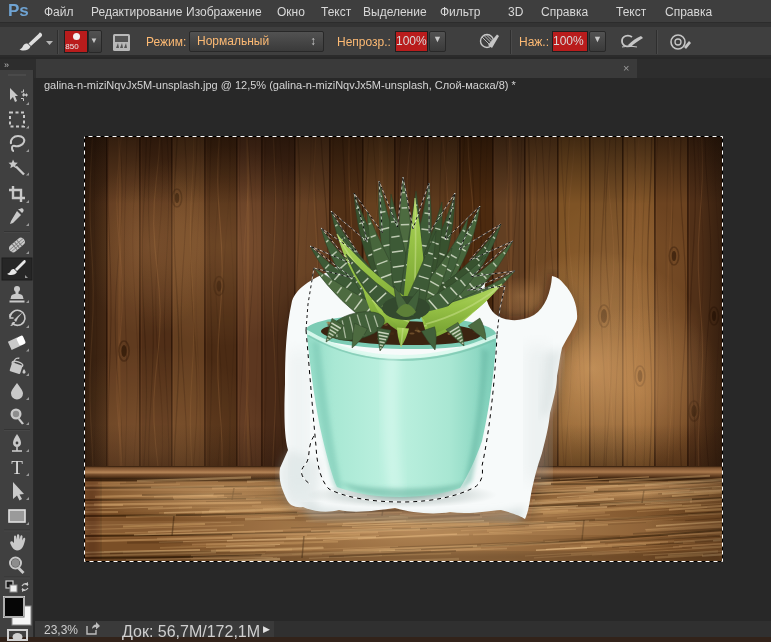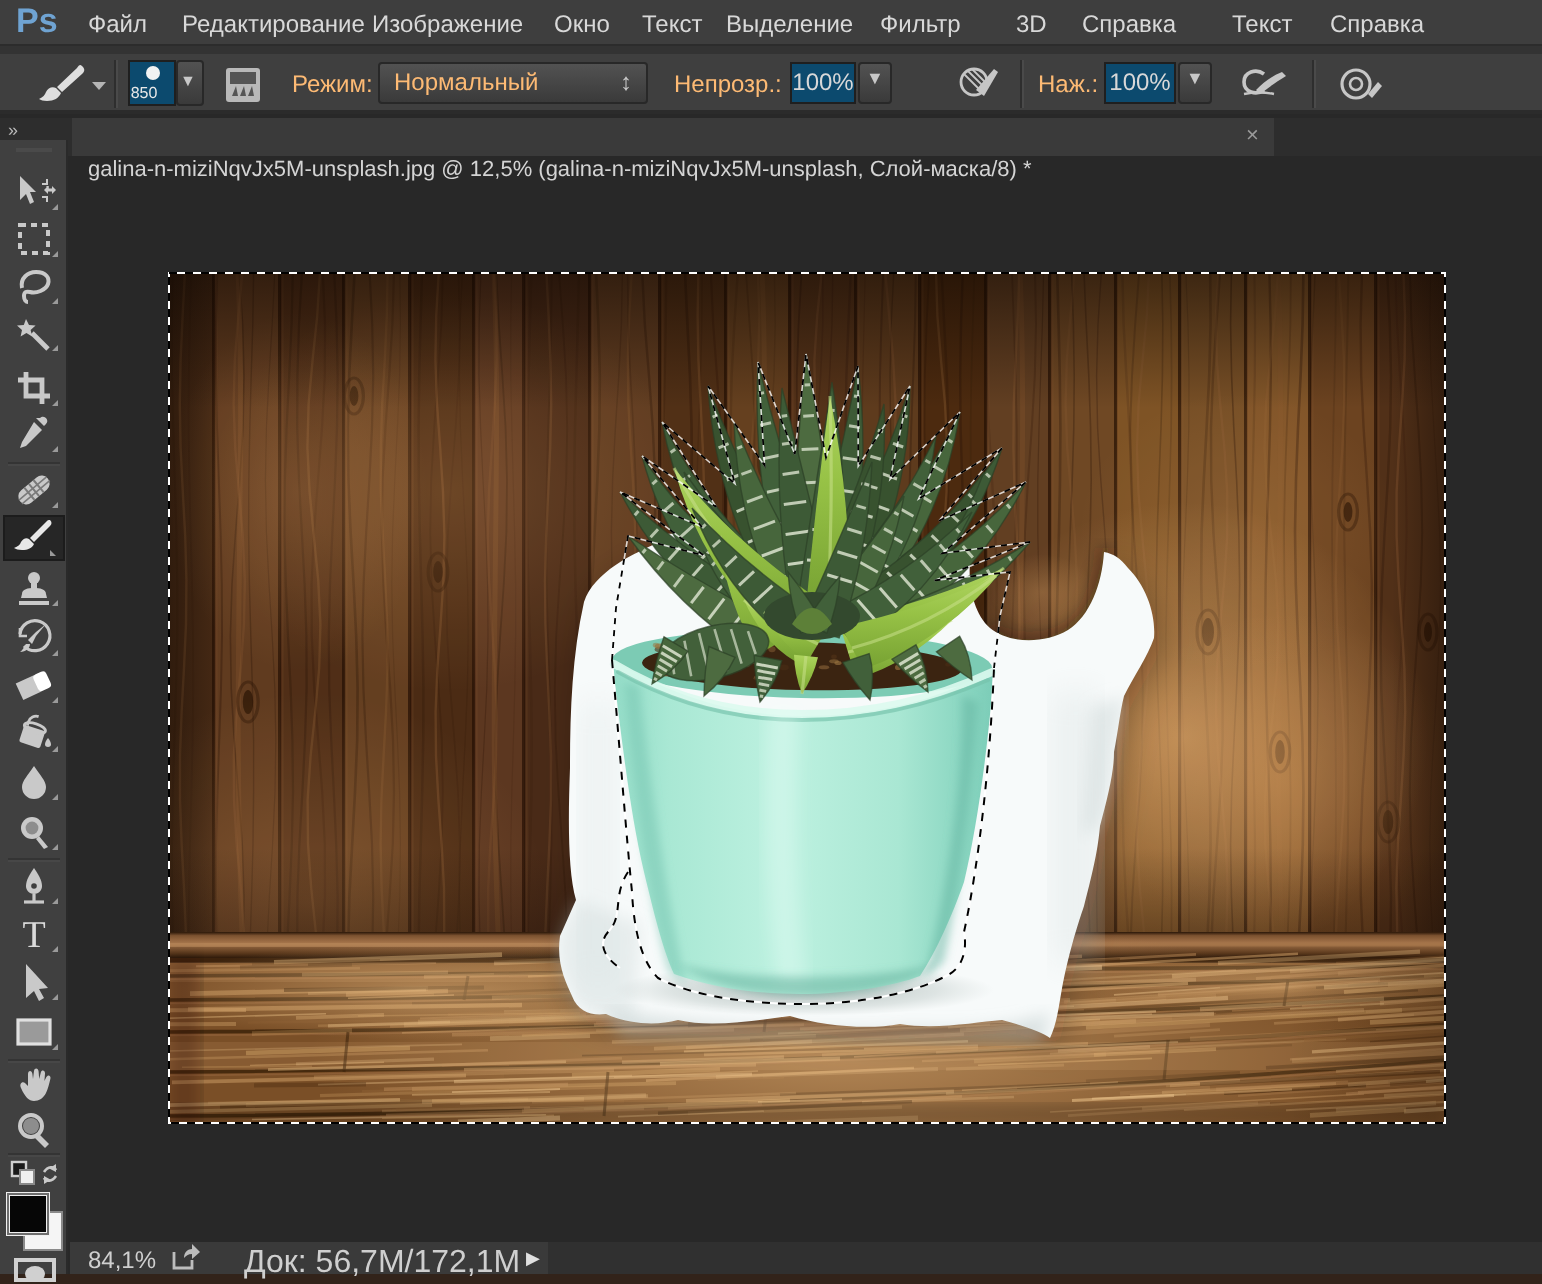--- a/index.html
+++ b/index.html
@@ -10,21 +10,21 @@
 #tab{left:36px;top:59px;width:601px;height:19px;background:#3a3a3a;}
 #tabtext{left:44px;top:62px;font-size:11px;color:#d4d4d4;white-space:nowrap;margin-top:17px;}
 #tabx{left:623px;top:62px;font-size:11px;color:#9a9a9a;}
 #toolbox{left:0;top:70px;width:34px;height:567px;background:#404040;border-right:1px solid #2a2a2a;box-sizing:border-box;}
 #statusbar{left:35px;top:621px;width:736px;height:16px;background:#303030;}
 #statusleft{left:35px;top:621px;width:239px;height:16px;background:#3a3a3a;}
 #bottomstrip{left:0;top:637px;width:771px;height:5px;background:#32231a;}
 .mi{position:absolute;top:5px;font-size:12px;color:#d8d8d8;white-space:nowrap;}
 .ot{position:absolute;font-size:12px;color:#fdba74;white-space:nowrap;}
 #pslogo{left:8px;top:1px;font-size:17px;font-weight:bold;color:#6fa3d2;letter-spacing:0px;}
-.darkbox{position:absolute;background:#0c4a6e;border:1px solid #1f1f1f;box-sizing:border-box;color:#d8d8d8;font-size:12px;text-align:center;}
+.darkbox{position:absolute;background:#b91c1c;border:1px solid #1f1f1f;box-sizing:border-box;color:#d8d8d8;font-size:12px;}
 .dropbtn{position:absolute;background:linear-gradient(#525252,#3a3a3a);border:1px solid #282828;box-sizing:border-box;border-radius:2px;}
 .sep{position:absolute;top:30px;width:1px;height:24px;background:#2e2e2e;border-right:1px solid #4a4a4a;}
 #stattext1{left:44px;top:623px;font-size:12px;color:#cfcfcf;}
 #stattext2{left:122px;top:623px;font-size:16px;color:#cfcfcf;}
 </style></head>
 <body>
 <div class="abs" id="menubar"></div>
 <div class="abs" id="groove"></div>
 <div class="abs" id="optbar"></div>
 <div class="abs" id="tabrow"></div>
@@ -63,21 +63,21 @@
 <div class="sep" style="left:57px;"></div>
 <div class="sep" style="left:510px;"></div>
 <div class="sep" style="left:656px;"></div>
 
 <div class="darkbox" style="left:64px;top:30px;width:24px;height:23px;"></div>
 <div class="abs" style="left:73px;top:33px;width:7px;height:7px;border-radius:50%;background:#f2f2f2;"></div>
 <div class="abs" style="left:64px;top:42px;width:16px;text-align:center;font-size:8px;color:#e8e8e8;">850</div>
 <div class="dropbtn" style="left:88px;top:30px;width:14px;height:23px;"></div>
 <div class="ot" style="left:90px;top:36px;font-size:8px;color:#c8c8c8;">▼</div>
 
-<div class="abs" id="stattext1">84,1%</div>
+<div class="abs" id="stattext1">23,3%</div>
 <div class="abs" id="stattext2">Док: 56,7M/172,1M</div>
 <div class="abs" style="left:263px;top:624px;font-size:9px;color:#e0e0e0;">▶</div>
 <svg class="abs" style="left:0;top:0" width="771" height="642" viewBox="0 0 771 642">
 <text x="4" y="68" font-size="9" fill="#bbb" font-family="Liberation Sans">»</text>
 <rect x="8" y="74" width="18" height="2" fill="#4a4a4a"></rect>
 <rect x="2" y="258" width="30" height="22" fill="#262626" stroke="#1c1c1c" stroke-width="1"></rect>
 <g transform="translate(17,96)">
       <path d="M-7,-8 L-7,4 L-4,1 L-2,6 L0,5 L-2,0 L1,0 Z" fill="#c9c9c9"></path>
       <path d="M5,-1 l2,-2 l0,1.2 l2,0 l0,-1.2 l2,2 l-2,2 l0,-1.2 l-2,0 l0,1.2 z M6.2,-3 l1.2,0 l0,2 l-1.2,0 z" fill="#c9c9c9"></path>
       <path d="M4,-4 l2.5,0 l0,-2.5 M4,2.5 l2.5,0 l0,2.5" stroke="#c9c9c9" stroke-width="1" fill="none"></path>

